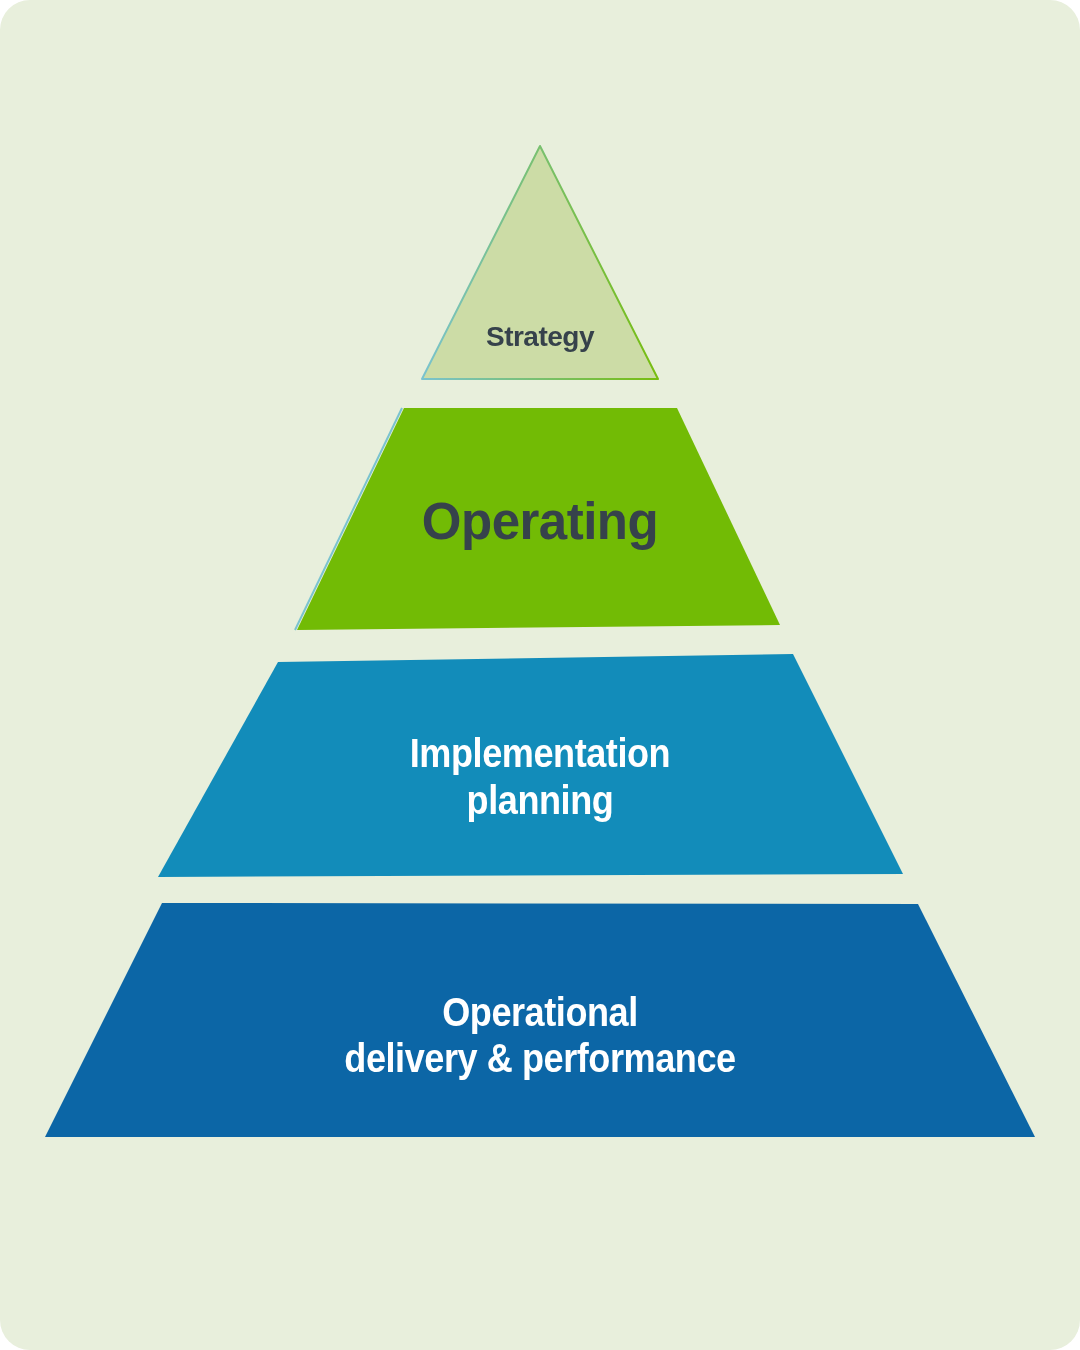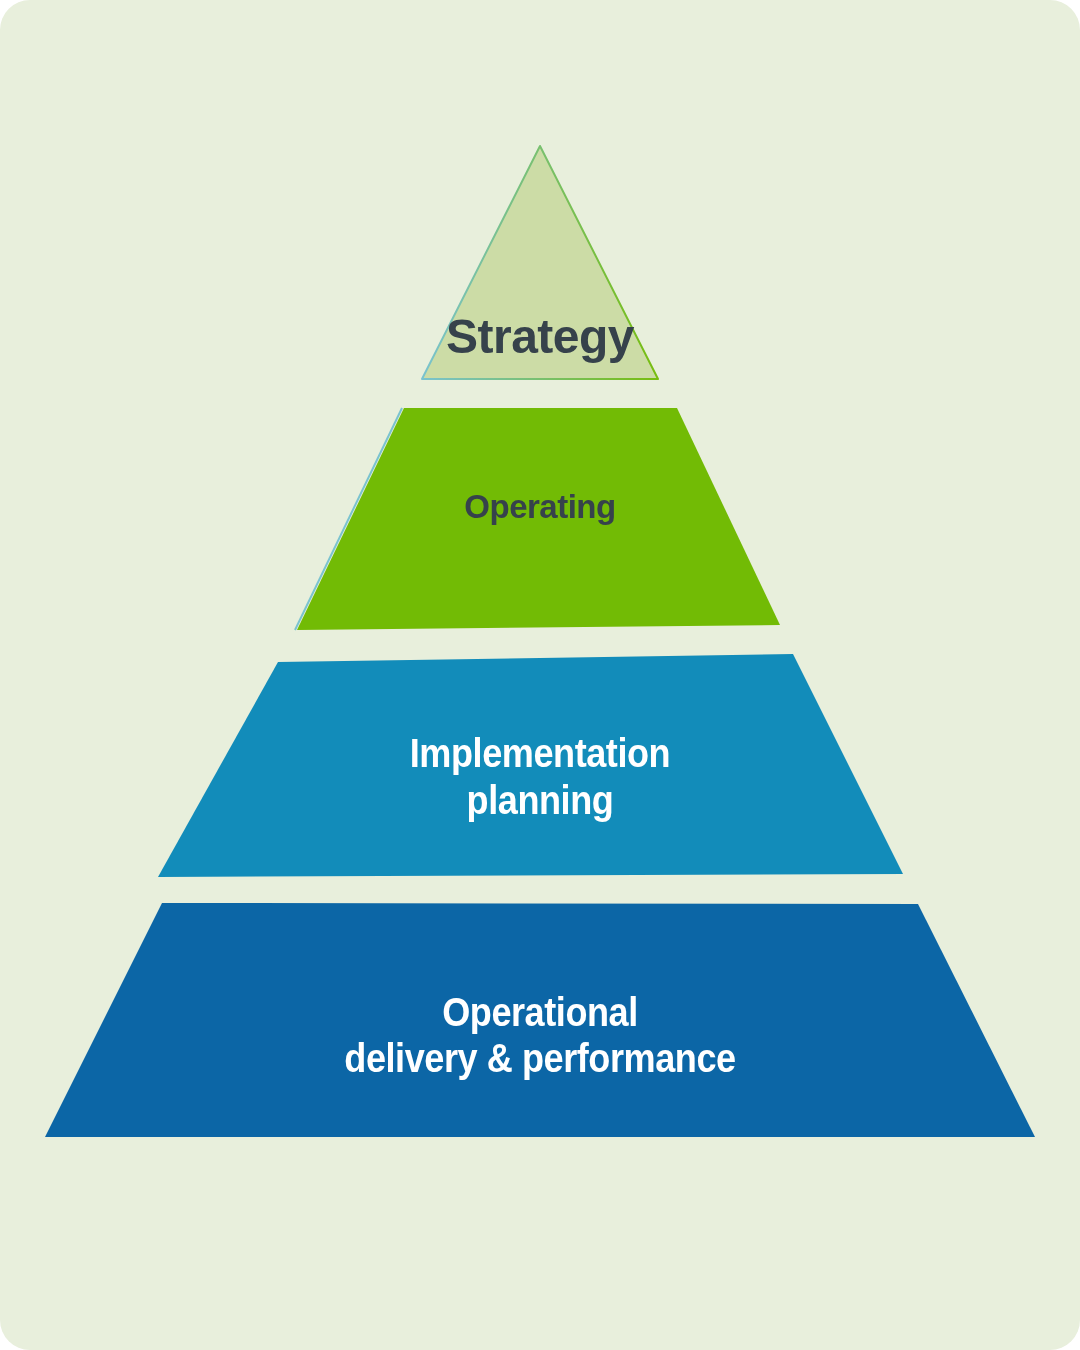--- a/index.html
+++ b/index.html
@@ -31,27 +31,27 @@
     left: 0;
     width: 1080px;
     text-align: center;
     font-weight: bold;
     letter-spacing: -0.5px;
     pointer-events: none;
   }
   .level-label span { display: block; }
   .label-strategy {
     top: 315px;
-    font-size: 48px;
+    font-size: 28px;
     line-height: 44px;
     color: #36424b;
   }
   .label-operating {
-    top: 484px;
-    font-size: 33px;
+    top: 499px;
+    font-size: 51px;
     line-height: 46px;
     color: #36424b;
   }
   .label-implementation {
     top: 730px;
     font-size: 41px;
     line-height: 47px;
     color: #ffffff;
     transform: scaleX(0.88);
     transform-origin: 50% 50%;

